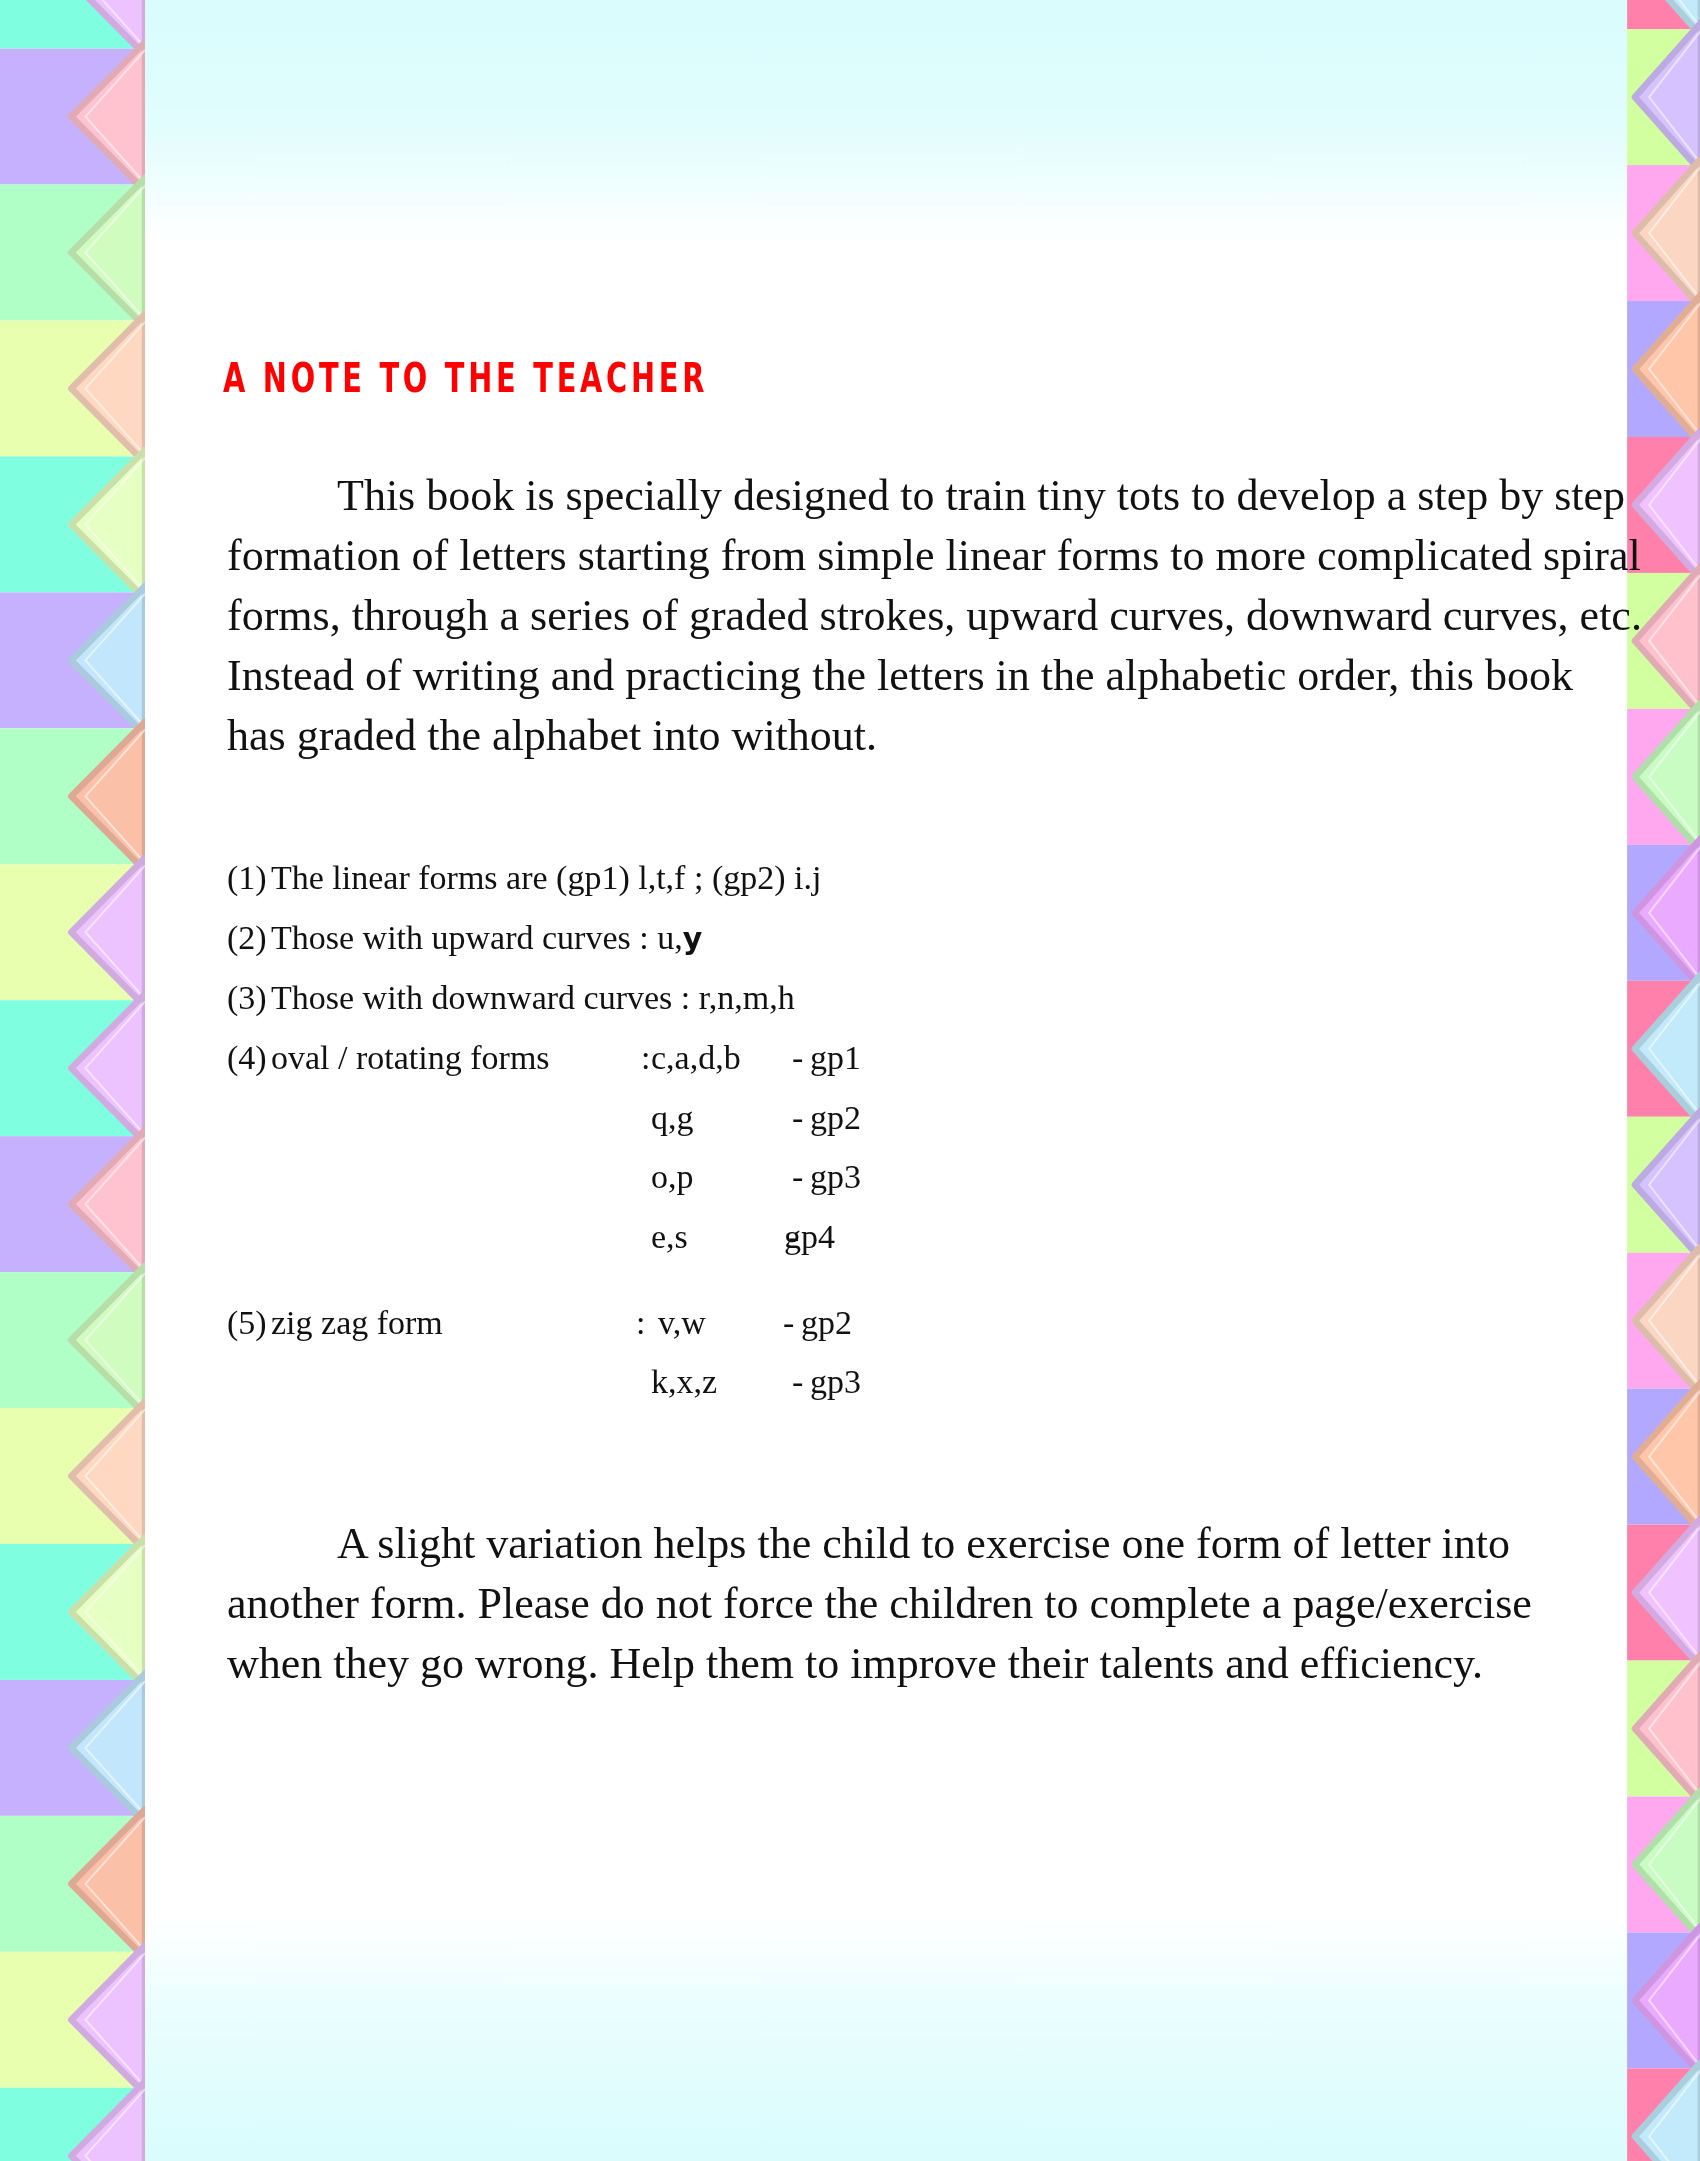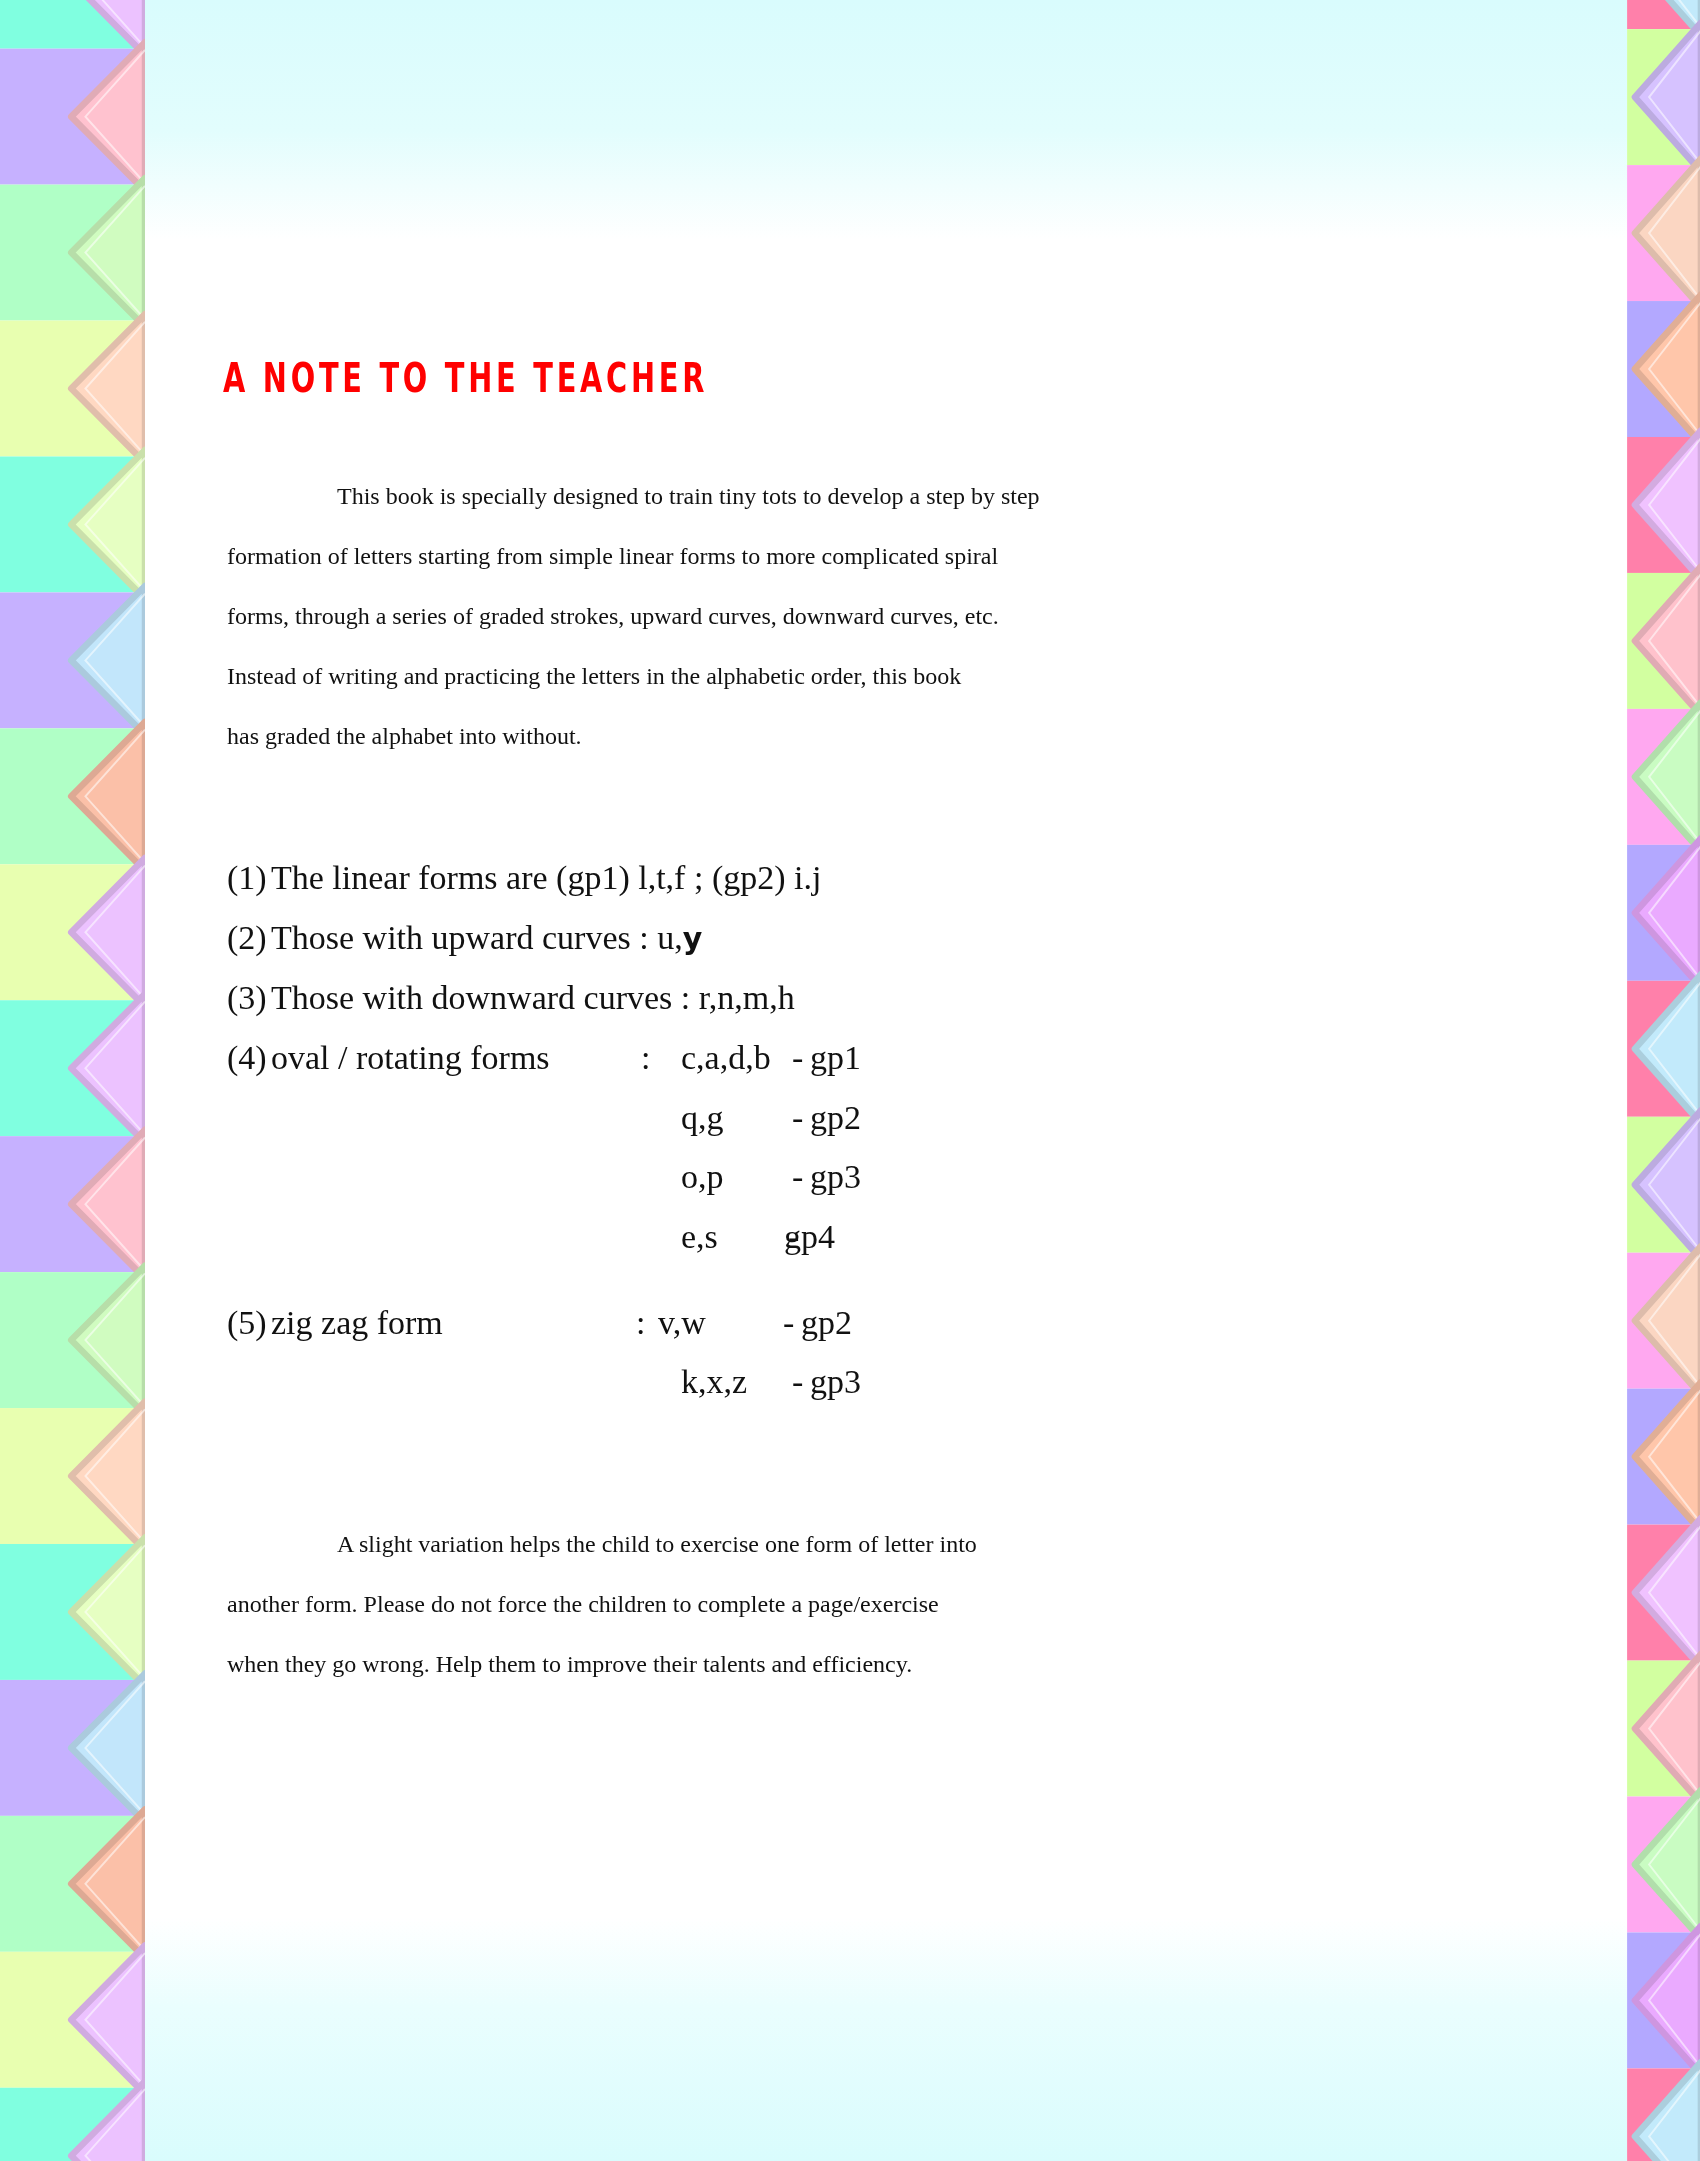--- a/index.html
+++ b/index.html
@@ -23,35 +23,35 @@
 
   .title {
     position: absolute; left: 223px; top: 355px;
     font-family: "DejaVu Sans", sans-serif; font-weight: bold;
     font-size: 40px; letter-spacing: 5.2px;
     color: #ff0000; transform: scaleX(0.72); transform-origin: left top;
     white-space: nowrap; margin: 0;
   }
   .para {
     position: absolute; left: 227px; width: 1327px;
-    font-family: "Liberation Serif", serif; font-size: 24px;
+    font-family: "Liberation Serif", serif; font-size: 44px;
     line-height: 60px; color: #111; margin: 0;
     text-indent: 110px; text-align: left;
   }
   .para .line { display: block; white-space: nowrap; }
   .para .line + .line { text-indent: 0; }
   .p1 { top: 466px; }
   .p2 { top: 1514px; }
 
   .list { position: absolute; left: 227px; top: 0; width: 1036px; height: 1425px;
     font-family: "Liberation Serif", serif; font-size: 34px; color: #111; }
   .row { position: absolute; left: 0; white-space: nowrap; height: 39px; line-height: 39px; }
   .num { position: absolute; left: 0; }
   .txt { position: absolute; left: 44px; }
-  .col-letters { position: absolute; left: 454px; }
+  .col-letters { position: absolute; left: 424px; }
   .col-colon { position: absolute; left: 408px; }
   .col-dash { position: absolute; left: 565px; }
   .col-gp { position: absolute; left: 583px; }
   .bold-y { font-family: "DejaVu Sans", sans-serif; font-weight: bold; font-size: 30px; }
 </style>
 </head>
 <body>
 
 <div class="page-bg"></div>
 

